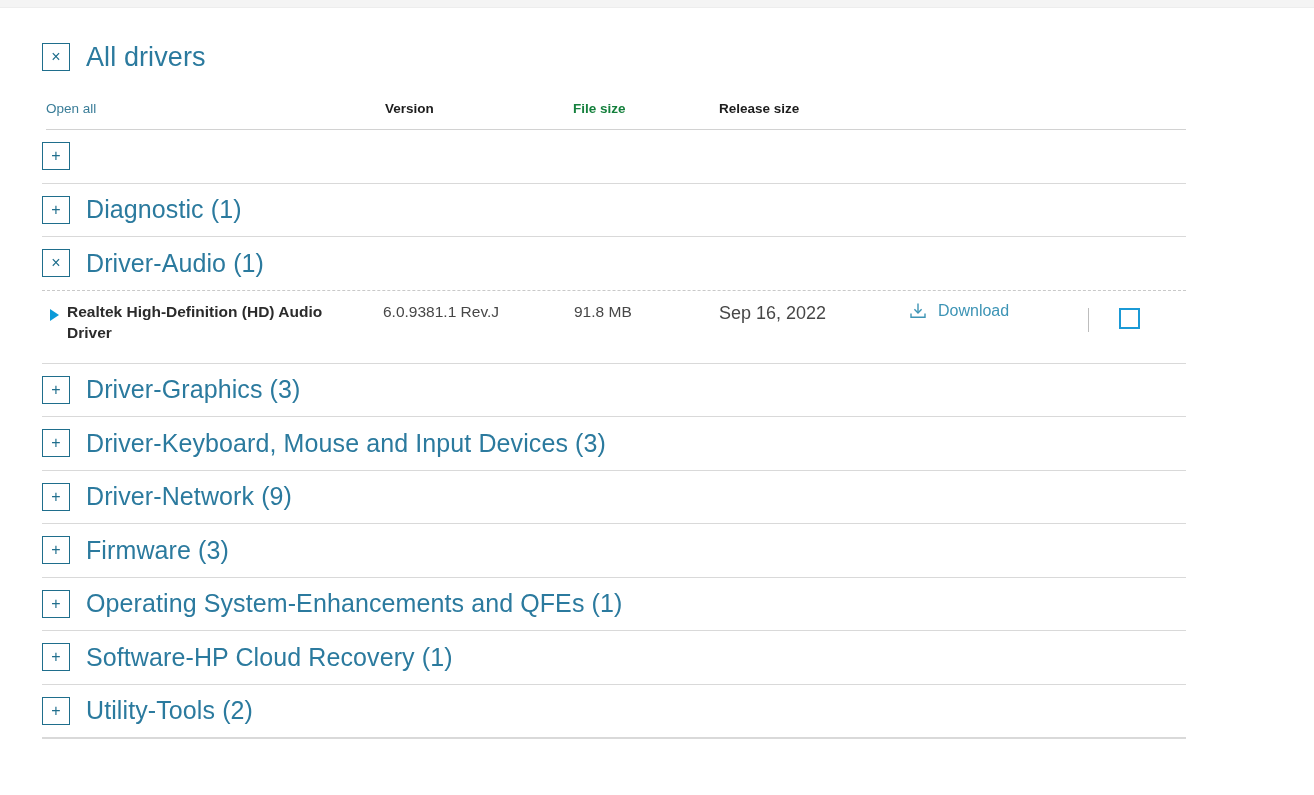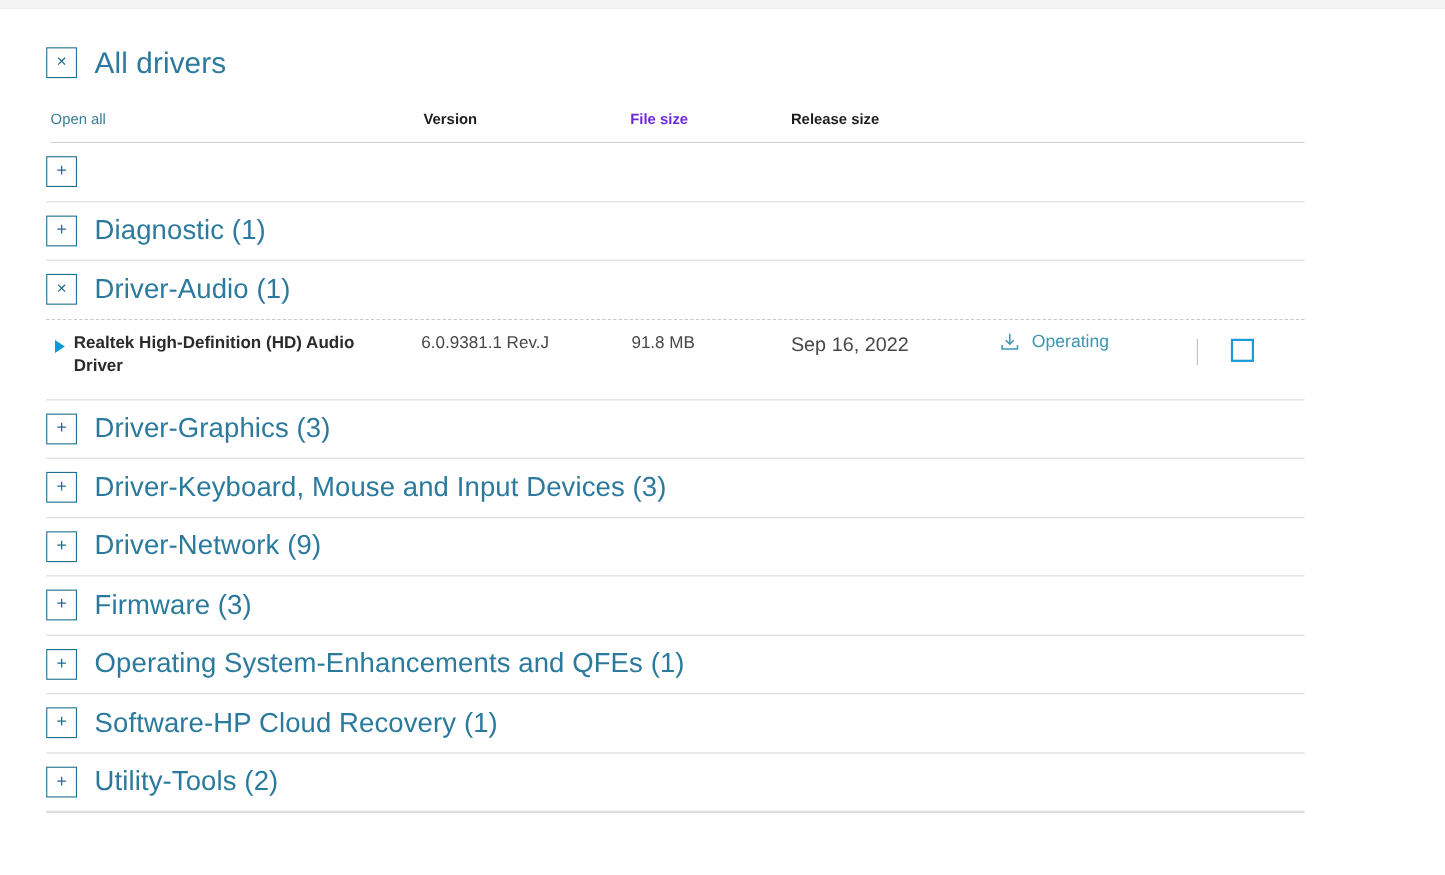--- a/index.html
+++ b/index.html
@@ -80,21 +80,21 @@
     font-size: 13.5px;
     color: #333333;
     white-space: nowrap;
   }
   .col-head .openall {
     left: 0;
     color: #3a7d98;
     cursor: pointer;
   }
   .col-head .c-version  { left: 339px; font-weight: bold; color: #1d1d1d; }
-  .col-head .c-filesize { left: 527px; font-weight: bold; color: #6d28d9; }
+  .col-head .c-filesize { left: 527px; font-weight: bold; color: #15803d; }
   .col-head .c-release  { left: 673px; font-weight: bold; color: #1d1d1d; }
 
   
   .cat-list {
     margin-left: 42px;
     width: 1144px;
   }
   .cat-row {
     display: flex;
     align-items: center;
@@ -250,21 +250,21 @@
         <div class="driver-name">Realtek High-Definition (HD) Audio Driver</div>
         <div class="driver-version">6.0.9381.1 Rev.J</div>
         <div class="driver-size">91.8 MB</div>
         <div class="driver-date">Sep 16, 2022</div>
         <div class="driver-download">
           <span class="dl-icon"><svg viewBox="0 0 20 20" width="20" height="20" fill="none" stroke="currentColor" stroke-width="1.4">
               <path d="M10 2.5 V11.5"></path>
               <path d="M6.4 8.3 L10 11.9 L13.6 8.3"></path>
               <path d="M3 12.6 V16.2 H17 V12.6"></path>
             </svg></span>
-          <span class="dl-label">Operating</span>
+          <span class="dl-label">Download</span>
         </div>
         <div class="driver-divider"></div>
         <div class="driver-check"></div>
       </div>
       <div class="cat-row">
         <div class="toggle-box">+</div>
         <div class="cat-label"><span>Driver-Graphics</span> <span class="cat-count"> (3)</span></div>
       </div>
       <div class="cat-row">
         <div class="toggle-box">+</div>

